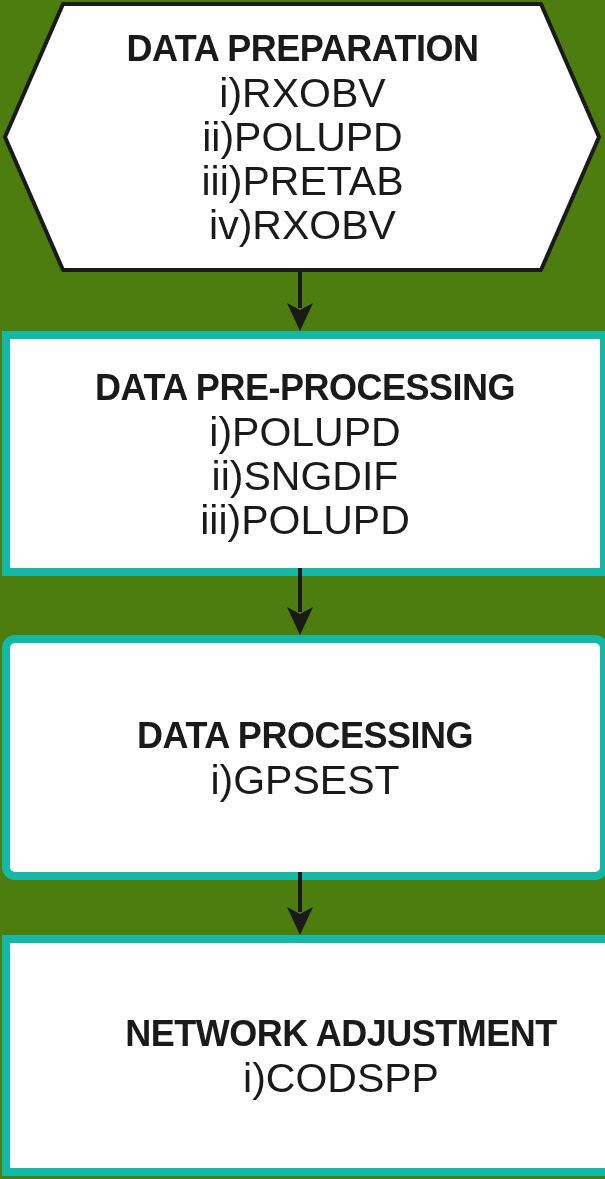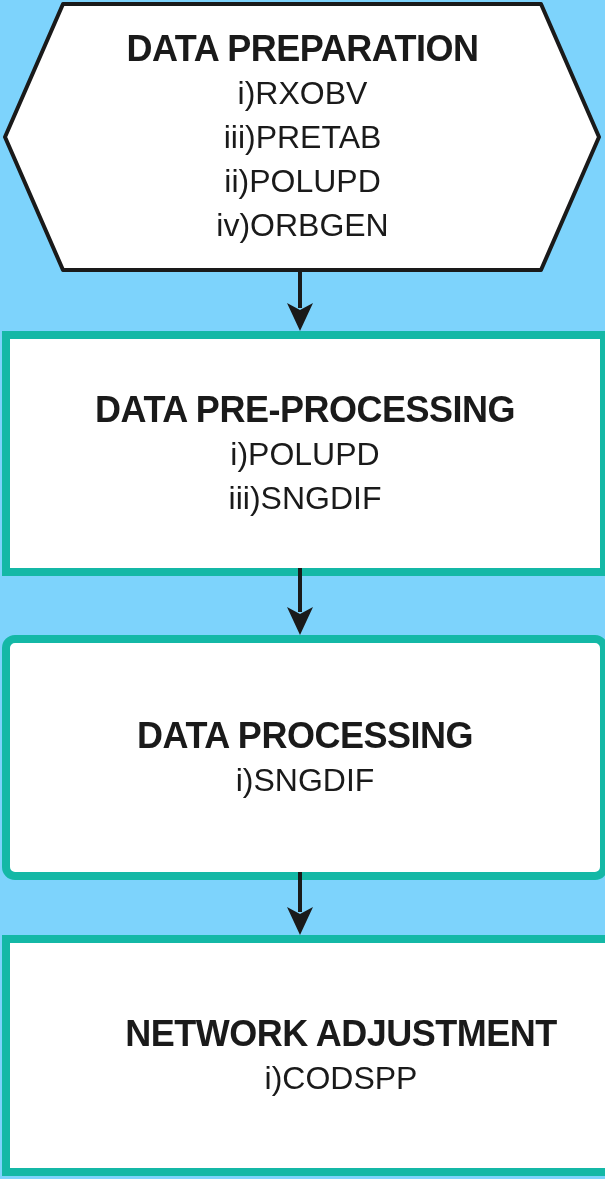--- a/index.html
+++ b/index.html
@@ -4,42 +4,42 @@
 <style>
   html, body {
     margin: 0;
     padding: 0;
     background: #ffffff;
   }
   .canvas {
     position: relative;
     width: 605px;
     height: 1179px;
-    background: #7dd3fc;
+    background: #4d7c0f;
     font-family: "Liberation Sans", sans-serif;
     color: #1a1a1a;
     overflow: hidden;
   }
   .node-text {
     position: absolute;
     display: flex;
     flex-direction: column;
     justify-content: center;
     align-items: center;
     text-align: center;
   }
   .node-title {
     font-size: 36px;
     font-weight: bold;
     line-height: 44px;
     letter-spacing: -0.5px;
     white-space: nowrap;
   }
   .node-item {
-    font-size: 32px;
+    font-size: 41px;
     font-weight: 400;
     line-height: 44px;
     white-space: nowrap;
   }
   .rect-node {
     position: absolute;
     left: 2px;
     width: 590px;
     border: 8px solid #14b8a6;
     background: #ffffff;
@@ -59,44 +59,45 @@
 <body>
 
 <div class="canvas">
 
   <svg class="hex-svg" style="left:0; top:0;" width="605" height="276" viewBox="0 0 605 276">
     <polygon points="63,4 541,4 599,137 541,270 63,270 5,137" fill="#ffffff" stroke="#1a1a1a" stroke-width="4" stroke-linejoin="round"></polygon>
   </svg>
   <div class="node-text" style="left:60px; top:4px; width:485px; height:266px;">
     <div class="node-title">DATA PREPARATION</div>
     <div class="node-item">i)RXOBV</div>
+    <div class="node-item">ii)POLUPD</div>
     <div class="node-item">iii)PRETAB</div>
-    <div class="node-item">ii)POLUPD</div>
-    <div class="node-item">iv)ORBGEN</div>
+    <div class="node-item">iv)RXOBV</div>
   </div>
 
   <svg class="arrow-svg" style="left:280px; top:270px;" width="40" height="61" viewBox="0 0 40 61">
     <line x1="20" y1="0" x2="20" y2="38" stroke="#1a1a1a" stroke-width="4"></line>
     <polygon points="7,33 20,40 33,33 20,61" fill="#1a1a1a"></polygon>
   </svg>
 
   <div class="rect-node" style="top:331px; height:229px;">
     <div class="node-title">DATA PRE-PROCESSING</div>
     <div class="node-item">i)POLUPD</div>
-    <div class="node-item">iii)SNGDIF</div>
+    <div class="node-item">ii)SNGDIF</div>
+    <div class="node-item">iii)POLUPD</div>
   </div>
 
   <svg class="arrow-svg" style="left:280px; top:568px;" width="40" height="67" viewBox="0 0 40 67">
     <line x1="20" y1="0" x2="20" y2="44" stroke="#1a1a1a" stroke-width="4"></line>
     <polygon points="7,39 20,46 33,39 20,67" fill="#1a1a1a"></polygon>
   </svg>
 
   <div class="rect-node" style="top:635px; height:229px;border-radius:13px;">
     <div class="node-title">DATA PROCESSING</div>
-    <div class="node-item">i)SNGDIF</div>
+    <div class="node-item">i)GPSEST</div>
   </div>
 
   <svg class="arrow-svg" style="left:280px; top:872px;" width="40" height="63" viewBox="0 0 40 63">
     <line x1="20" y1="0" x2="20" y2="40" stroke="#1a1a1a" stroke-width="4"></line>
     <polygon points="7,35 20,42 33,35 20,63" fill="#1a1a1a"></polygon>
   </svg>
 
   <div class="rect-node" style="top:935px; height:225px;padding-left:36px;">
     <div class="node-title">NETWORK ADJUSTMENT</div>
     <div class="node-item">i)CODSPP</div>

